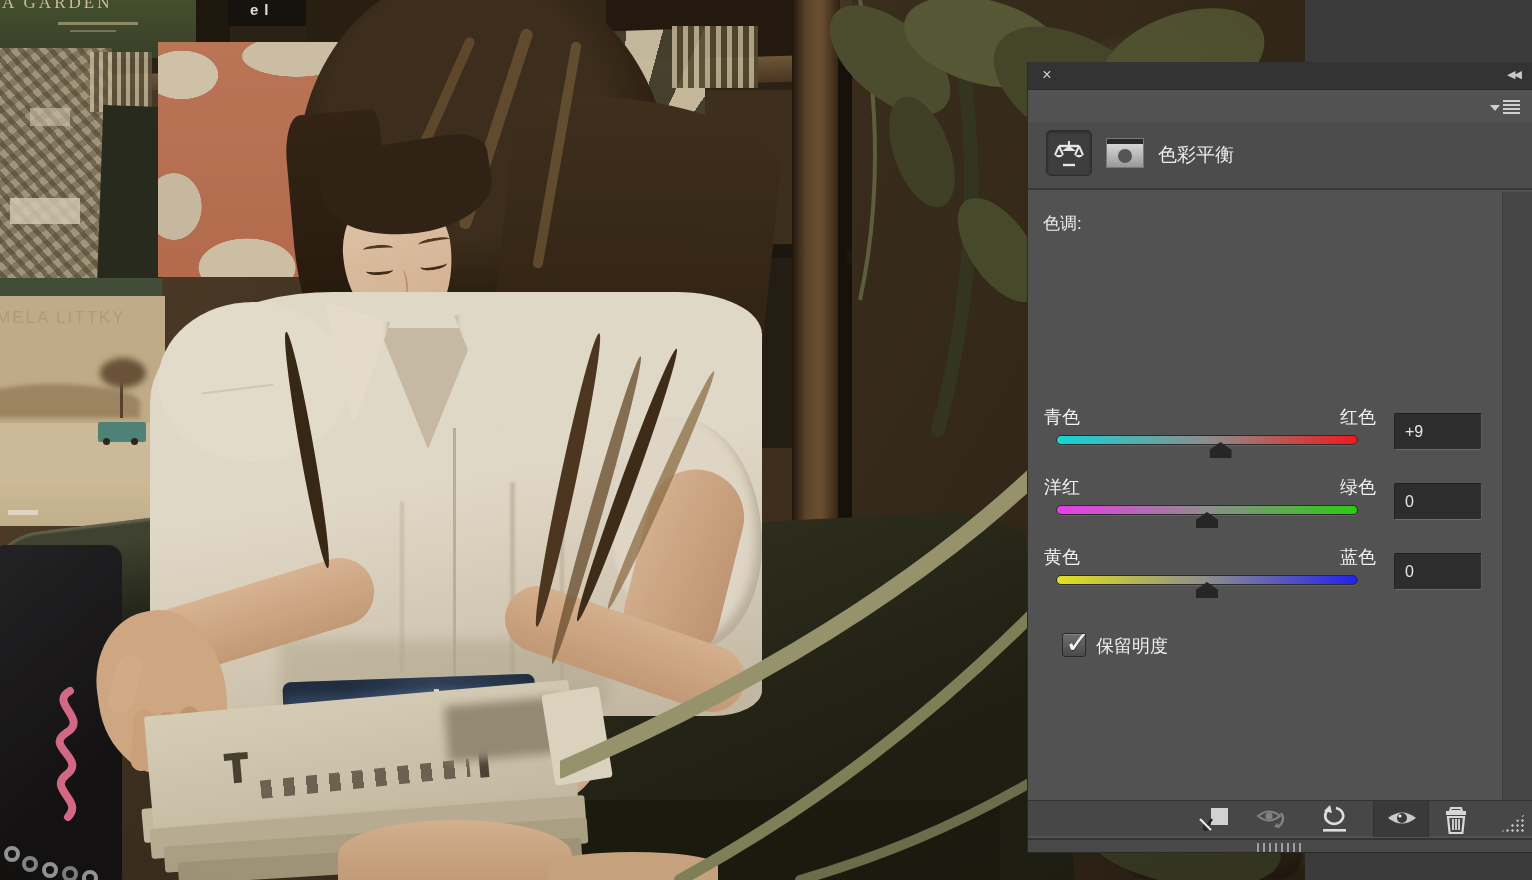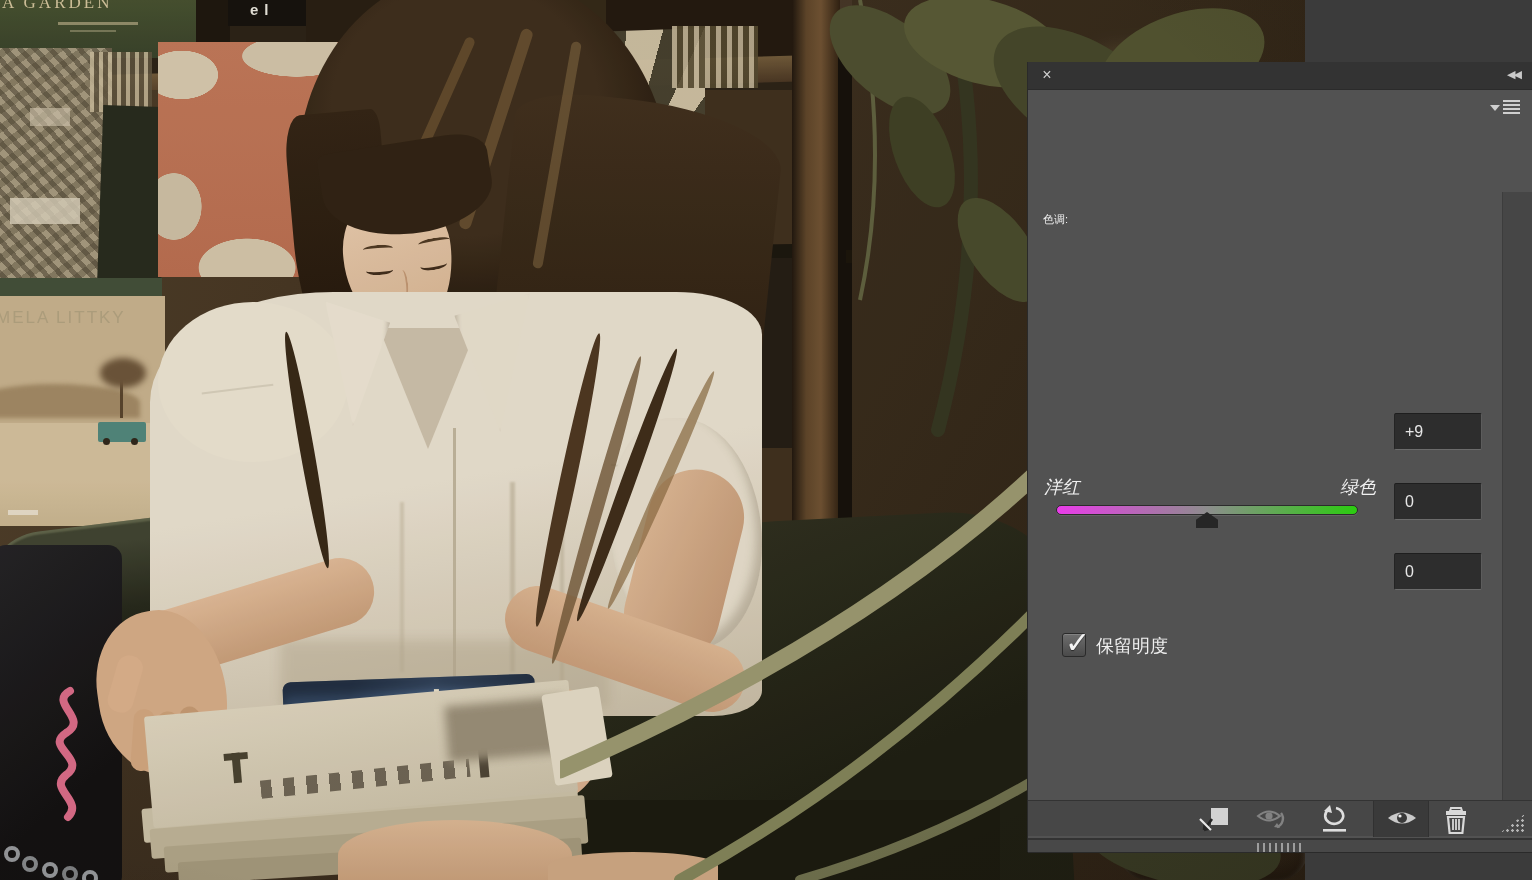--- a/index.html
+++ b/index.html
@@ -36,42 +36,42 @@
                 border-bottom:2px solid #383838; }
   .adj-btn { position:absolute; left:18px; top:8px; width:46px; height:46px; background:#3e3e3e;
              border:1px solid #2c2c2c; border-radius:5px; box-shadow:inset 0 1px 3px rgba(0,0,0,.4); }
   .mask-thumb { position:absolute; left:78px; top:16px; width:38px; height:30px;
     background:linear-gradient(180deg,#2a2a2a 0 5px,#d6d6d6 5px,#999 100%); border:1px solid #777; }
   .mask-thumb i { position:absolute; left:11px; top:10px; width:14px; height:14px; border-radius:50%; background:#555; display:block;}
   .p-title { position:absolute; left:130px; top:20px; font-size:19px; color:#ececec; }
   .p-body { position:absolute; left:0; top:130px; width:504px; height:608px; background:#525252; }
   .scroll-track { position:absolute; right:0; top:0; width:30px; height:608px; background:#464646; border-left:1px solid #3d3d3d; }
 
-  .tone-label { position:absolute; left:15px; top:20px; font-size:11px; color:#ededed; }
+  .tone-label { position:absolute; left:15px; top:20px; font-size:17px; color:#ededed; }
   .tone-select { position:absolute; left:80px; top:14px; width:372px; height:34px;
     background:linear-gradient(180deg,#5d5d5d,#474747); border:1px solid #2b2b2b; border-radius:4px;
     box-shadow:0 1px 0 rgba(255,255,255,.08); cursor:pointer; }
   .tone-select .val { position:absolute; left:13px; top:6px; font-size:17px; color:#f0f0f0; }
   .spin { position:absolute; right:11px; top:8px; width:10px; height:18px; }
   .spin i { position:absolute; left:0; width:0; height:0; border-left:5px solid transparent; border-right:5px solid transparent; display:block;}
   .spin .up { top:0; border-bottom:6px solid #d8d8d8; }
   .spin .dn { bottom:0; border-top:6px solid #d8d8d8; }
 
   .slider-row { position:absolute; left:0; width:360px; height:62px; }
   .slider-row .sl-left { position:absolute; left:16px; top:0; font-size:18px; color:#f0f0f0; }
   .slider-row .sl-right { position:absolute; right:12px; top:0; font-size:18px; color:#f0f0f0; }
   .slider-row .track { position:absolute; left:28px; top:30px; width:302px; height:10px; border-radius:5px;
     border:1px solid #2c2c2c; box-shadow:0 1px 0 rgba(255,255,255,.10); cursor:pointer; }
   .slider-row .thumb { position:absolute; top:6px; width:22px; height:16px; background:#262626; cursor:pointer;
     clip-path:polygon(50% 0,100% 48%,100% 100%,0 100%,0 48%);
     filter:drop-shadow(0 1px 1px rgba(0,0,0,.5)); }
   .valbox { position:absolute; left:366px; width:88px; height:37px; background:#2d2d2d; color:#e6e6e6;
     font-size:16px; line-height:35px; padding-left:10px; border-radius:2px; cursor:text;
     border-top:1px solid #1e1e1e; border-left:1px solid #242424; border-bottom:1px solid #6b6b6b; border-right:1px solid #5c5c5c; }
-  .row0 { top:213px; } .row1 { top:283px;font-style:italic; } .row2 { top:353px; }
+  .row0 { top:213px; } .row1 { top:283px; } .row2 { top:353px; }
   .vb0 { top:221px; } .vb1 { top:291px; } .vb2 { top:361px; }
 
   .chk-row { position:absolute; left:34px; top:440px; height:28px; cursor:pointer; }
   .chk-box { position:absolute; left:0; top:1px; width:24px; height:24px; border-radius:3px;
     background:linear-gradient(180deg,#6e6e6e,#4a4a4a); border:1px solid #2a2a2a;
     box-shadow:inset 0 1px 0 rgba(255,255,255,.15); }
   .chk-box .mark { display:none; position:absolute; left:2px; top:-9px; font-size:30px; color:#f2f2f2;
     text-shadow:0 1px 1px rgba(0,0,0,.5); }
   .chk-box.checked .mark { display:block; }
   .chk-label { position:absolute; left:34px; top:2px; font-size:18px; color:#f0f0f0; white-space:nowrap; }
@@ -345,37 +345,71 @@
     <div class="p-header">
       <div class="p-close">×</div>
       <div class="p-collapse">◀◀</div>
     </div>
 
     <div class="p-menu">
         <span class="tri"></span>
         <span class="bars"></span>
       </div>
 
+    <div class="p-titlerow">
+      <div class="adj-btn">
+        <svg width="34" height="34" viewBox="0 0 34 34" style="position:absolute;left:5px;top:5px;">
+          <g stroke="#e6e6e6" stroke-width="2" fill="none">
+            <path d="M17,5 v6"></path>
+            <path d="M17,11 l-4,3 h8 z" fill="#e6e6e6"></path>
+            <path d="M7,10 h20" stroke-width="2.4"></path>
+            <path d="M7,10 l-4,9 M7,10 l4,9"></path>
+            <path d="M3,19 a4.5,4.5 0 0 0 8,0 z" fill="#e6e6e6" stroke="none"></path>
+            <path d="M27,10 l-4,9 M27,10 l4,9"></path>
+            <path d="M23,19 a4.5,4.5 0 0 0 8,0 z" fill="#e6e6e6" stroke="none"></path>
+            <path d="M11,29 h12" stroke-width="2.4"></path>
+          </g>
+        </svg>
+      </div>
+      <div class="mask-thumb">
+          <i></i>
+        </div>
+      <div class="p-title">色彩平衡</div>
+    </div>
 
     <div class="p-body">
       <div class="scroll-track"></div>
 
       <div class="tone-label">色调:</div>
 
+      <div class="slider-row row0">
+        <span class="sl-left">青色</span>
+        <span class="sl-right">红色</span>
+        <div class="track" style="background: linear-gradient(90deg, rgb(16, 214, 214), rgb(141, 141, 141) 50%, rgb(238, 26, 26));">
+          <div class="thumb" style="left: calc(54.5% - 11px);"></div>
+        </div>
+      </div>
       <div class="valbox vb0">+9</div>
 
       <div class="slider-row row1">
         <span class="sl-left">洋红</span>
         <span class="sl-right">绿色</span>
         <div class="track" style="background: linear-gradient(90deg, rgb(234, 60, 234), rgb(141, 141, 141) 50%, rgb(43, 204, 16));">
           <div class="thumb" style="left: calc(50% - 11px);"></div>
         </div>
       </div>
       <div class="valbox vb1">0</div>
 
+      <div class="slider-row row2">
+        <span class="sl-left">黄色</span>
+        <span class="sl-right">蓝色</span>
+        <div class="track" style="background: linear-gradient(90deg, rgb(226, 226, 28), rgb(141, 141, 141) 50%, rgb(33, 33, 238));">
+          <div class="thumb" style="left: calc(50% - 11px);"></div>
+        </div>
+      </div>
       <div class="valbox vb2">0</div>
 
       <div class="chk-row">
         <div class="chk-box checked">
           <span class="mark">✓</span>
         </div>
         <span class="chk-label">保留明度</span>
       </div>
     </div>
 

